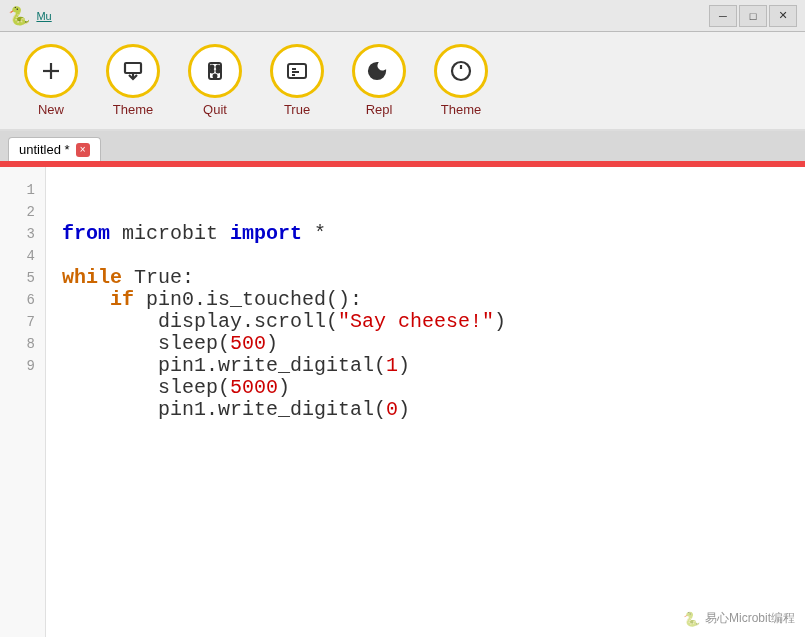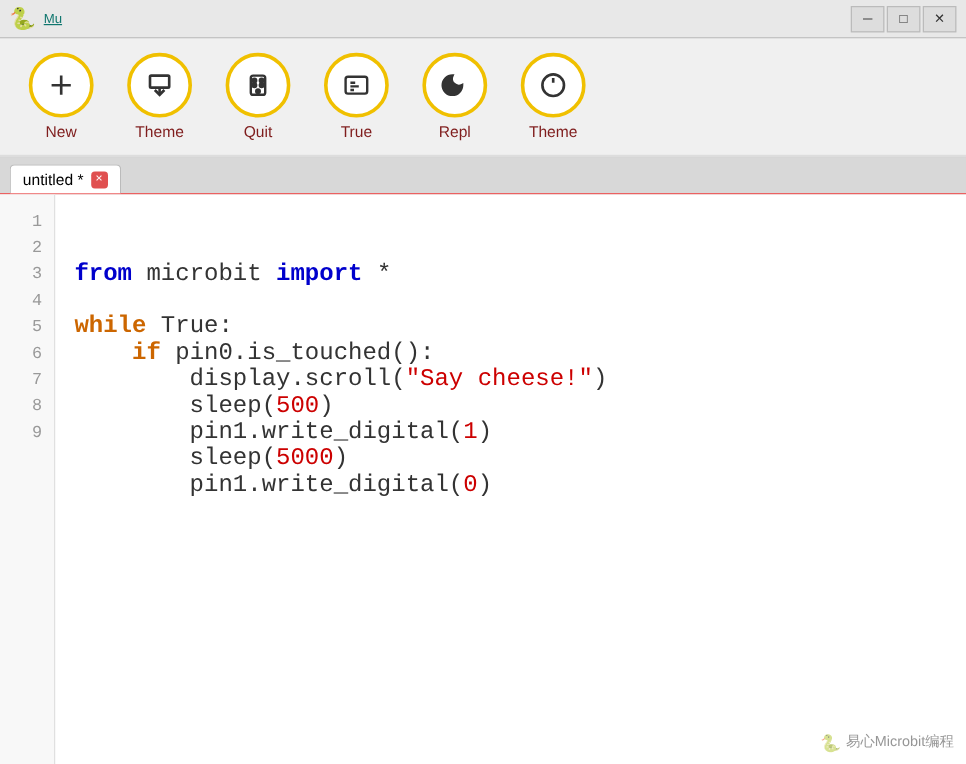--- a/index.html
+++ b/index.html
@@ -83,21 +83,21 @@
       font-size: 13px;
       color: #7f1d1d;
       font-weight: 400;
     }
 
     #tab-bar {
       background: #d8d8d8;
       padding: 6px 8px 0 8px;
       display: flex;
       gap: 2px;
-      border-bottom: 1px solid #ef4444;
+      border-bottom: 6px solid #ef4444;
     }
     .tab {
       background: #f5f5f5;
       border: 1px solid #bbb;
       border-bottom: none;
       padding: 4px 10px;
       font-size: 13px;
       display: flex;
       align-items: center;
       gap: 6px;

